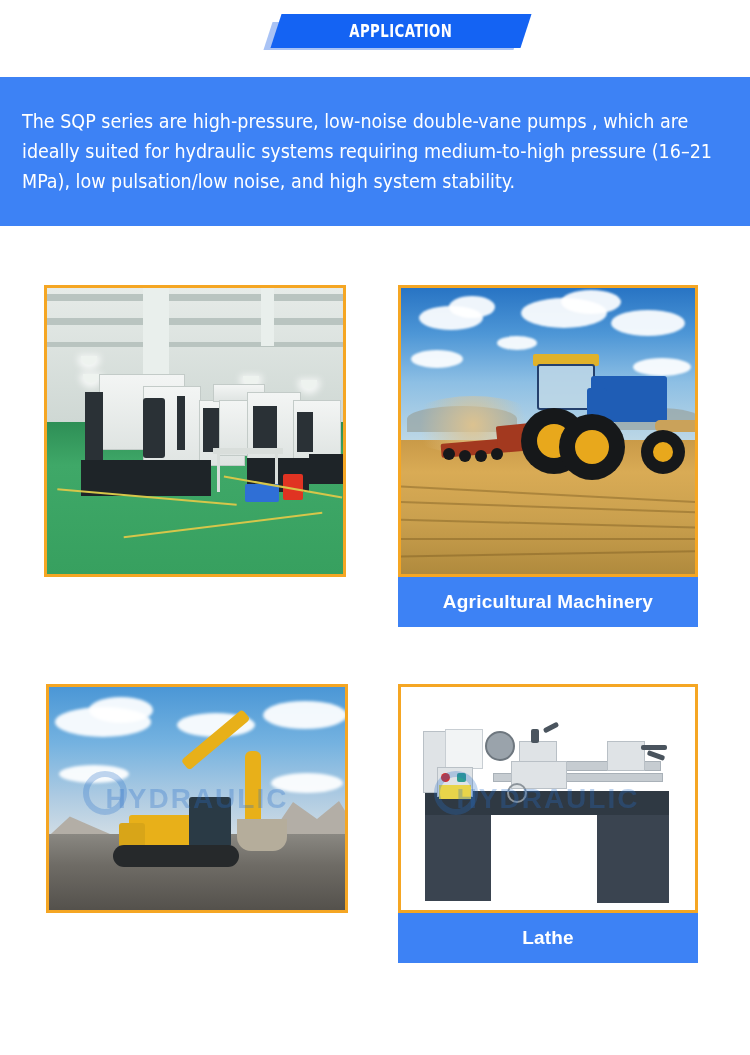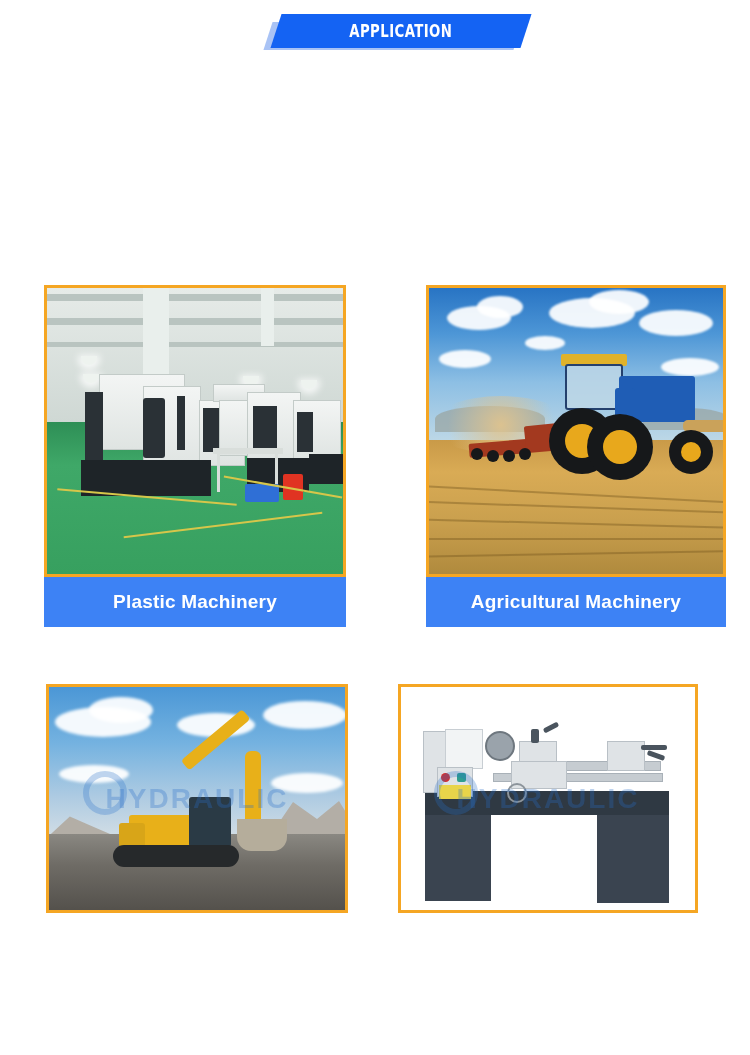--- a/index.html
+++ b/index.html
@@ -53,21 +53,21 @@
     font-stretch:condensed;
     transform-origin:left center;
   }
 
   
   .grid{
     position:absolute; left:0; top:226px; width:750px; height:829px;
   }
   .card{ position:absolute; }
   .card.c0{ left:44px;  top:59px;  width:302px; }
-  .card.c1{ left:398px; top:59px;  width:300px;margin-left:28px; }
+  .card.c1{ left:398px; top:59px;  width:300px; }
   .card.c2{ left:46px;  top:458px; width:302px; }
   .card.c3{ left:398px; top:458px; width:300px; }
 
   .card-img{
     position:relative;
     border:3px solid #f5a623;
     width:100%;
     height:292px;
     overflow:hidden;
     background:#ffffff;
@@ -173,20 +173,23 @@
 
 <div class="page">
 
   <div class="banner-wrap">
     <div class="banner-shadow"></div>
     <div class="banner">
       <span class="banner-text">APPLICATION</span>
     </div>
   </div>
 
+  <div class="desc-box">
+    <p class="desc-text">The SQP series are high-pressure, low-noise double-vane pumps , which are ideally suited for hydraulic systems requiring medium-to-high pressure (16–21 MPa), low pulsation/low noise, and high system stability.</p>
+  </div>
 
   <div class="grid">
 
     <div class="card c0">
       <div class="card-img">
         <div class="scene s1">
           <div class="ceiling"></div>
           <div class="beam" style="top:6px;"></div>
           <div class="beam" style="top:30px;"></div>
           <div class="beam" style="top:54px;height:5px;"></div>
@@ -214,23 +217,20 @@
           <div class="base" style="left:262px;top:166px;width:34px;height:30px;"></div>
           <div class="table" style="left:166px;top:160px;width:70px;height:6px;"></div>
           <div class="table" style="left:170px;top:166px;width:3px;height:38px;"></div>
           <div class="table" style="left:228px;top:166px;width:3px;height:38px;"></div>
           <div class="crate" style="left:198px;top:196px;width:34px;height:18px;"></div>
           <div class="stool" style="left:236px;top:186px;width:20px;height:26px;border-radius:2px;"></div>
           <div class="floorline" style="left:10px;top:208px;width:180px;transform:rotate(5deg);"></div>
           <div class="floorline" style="left:76px;top:236px;width:200px;transform:rotate(-7deg);"></div>
           <div class="floorline" style="left:176px;top:198px;width:120px;transform:rotate(10deg);"></div>
         </div>
-      </div>
-      <div class="card-label">
-        <span>Plastic Machinery</span>
       </div>
     </div>
 
     <div class="card c1">
       <div class="card-img">
         <div class="scene s2">
           <div class="sky"></div>
           <div class="cloud" style="left:18px;top:18px;width:64px;height:24px;"></div>
           <div class="cloud" style="left:48px;top:8px;width:46px;height:22px;"></div>
           <div class="cloud" style="left:120px;top:10px;width:86px;height:30px;"></div>
@@ -319,16 +319,19 @@
           <div class="tool" style="left:246px;top:66px;width:18px;height:5px;transform:rotate(20deg);"></div>
           <div class="head" style="left:36px;top:80px;width:36px;height:30px;"></div>
           <div class="btnR" style="left:40px;top:86px;width:9px;height:9px;"></div>
           <div class="btnG" style="left:56px;top:86px;width:9px;height:9px;"></div>
           <div class="yel" style="left:38px;top:98px;width:32px;height:14px;"></div>
           <div class="knob" style="left:106px;top:96px;width:20px;height:20px;"></div>
           <div class="wm-ring"></div>
           <div class="watermark">HYDRAULIC</div>
         </div>
       </div>
+      <div class="card-label">
+        <span>Lathe</span>
+      </div>
     </div>
 
   </div>
 </div>
 
 </body></html>

